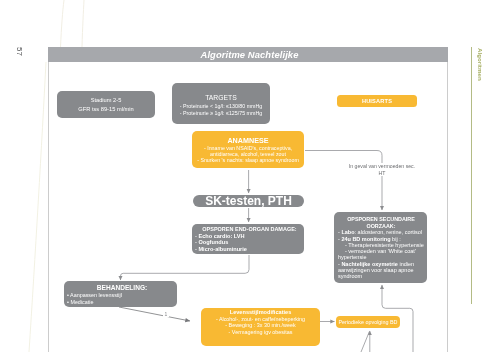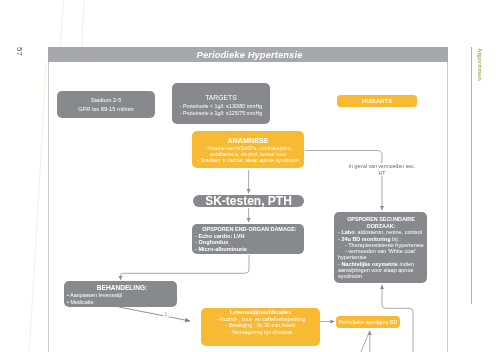--- a/index.html
+++ b/index.html
@@ -88,21 +88,21 @@
     <g fill="none" stroke="#76777a" stroke-width="0.8" marker-end="url(#ahd)">
       <path d="M119,307 L190,321"></path>
 
     </g>
   </svg>
 
   <div class="pagenum">57</div>
   <div class="oliveline"></div>
   <div class="sidetab">Algoritmen</div>
   <div class="hdr">
-      <span>Periodieke Hypertensie</span>
+      <span>Algoritme Nachtelijke</span>
     </div>
   <div class="frame"></div>
 
   <div class="box gray" id="n-stadium">
     <div class="bl">Stadium 2-5</div>
     <div class="bl">GFR tss 89-15 ml/min</div>
   </div>
 
   <div class="box gray" id="n-targets">
     <div class="ttl">TARGETS</div>

